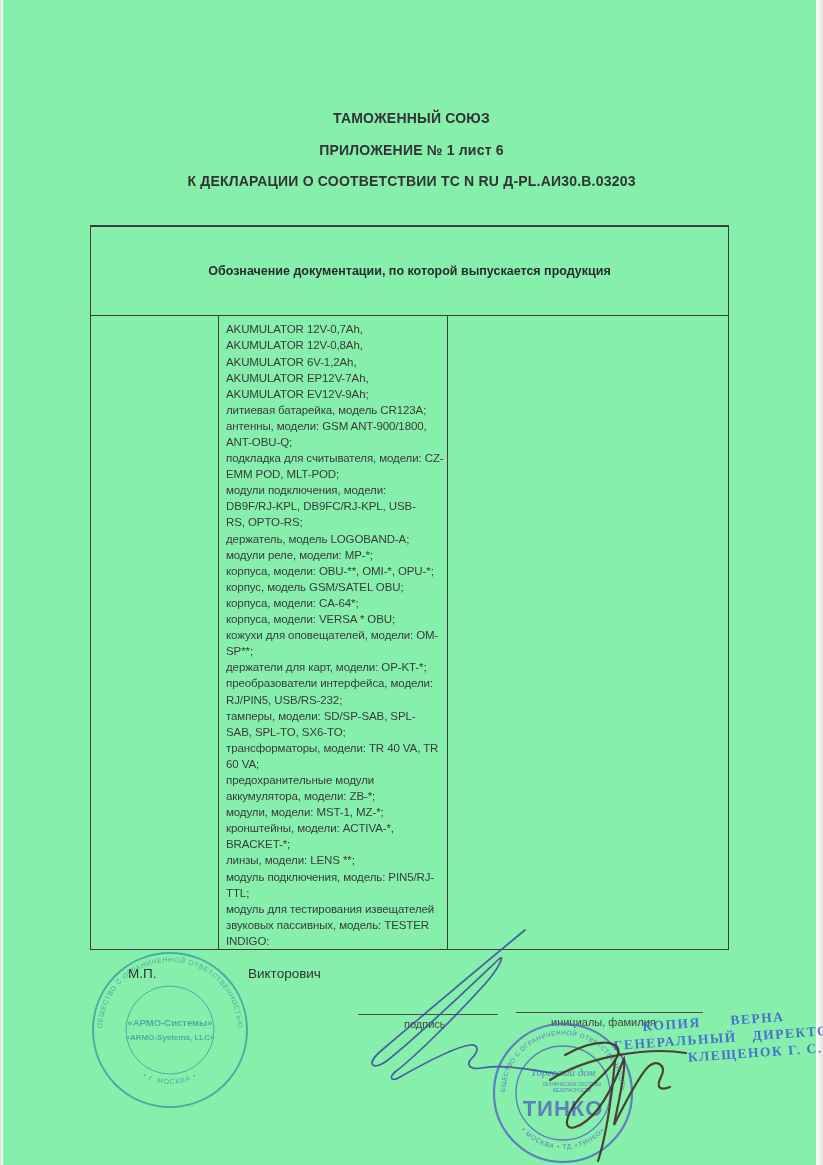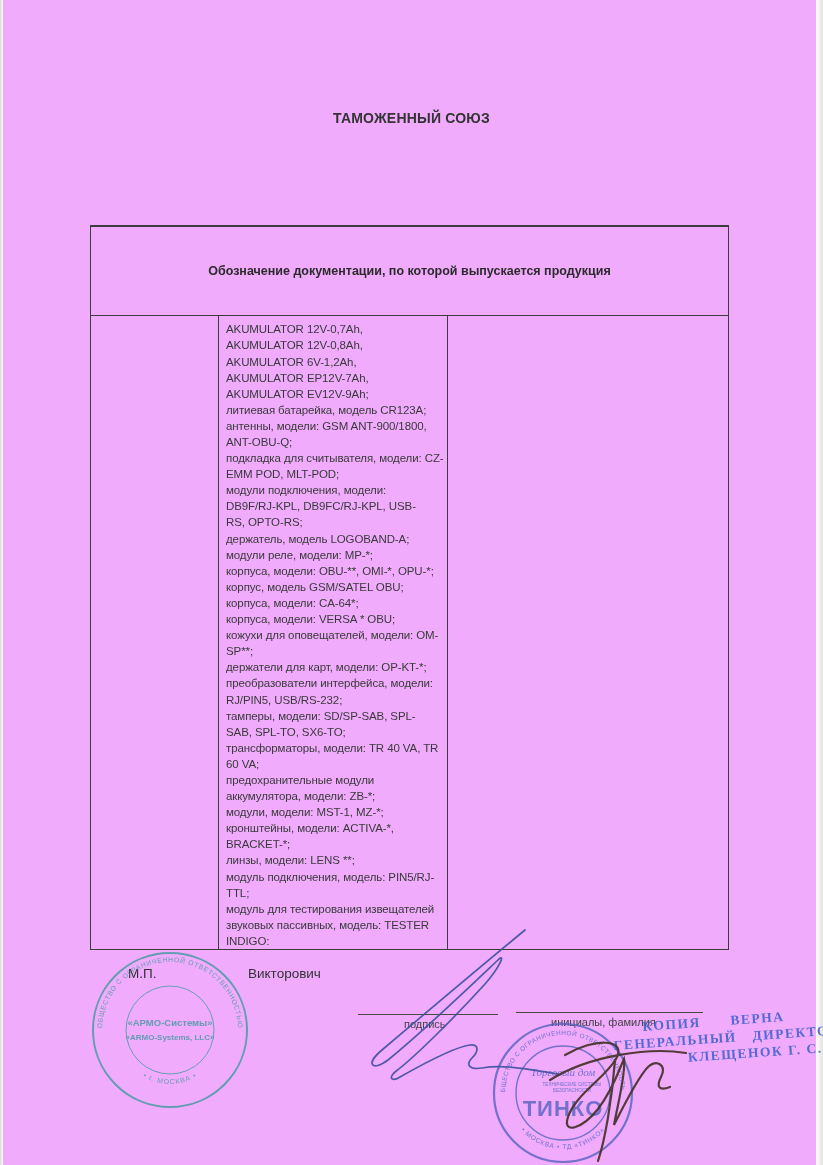--- a/index.html
+++ b/index.html
@@ -1,18 +1,18 @@
 <!DOCTYPE html>
 <html><head>
 <meta charset="utf-8">
 <style>
   html,body { margin:0; padding:0; background:#ffffff; }
   .page {
     position:relative; width:823px; height:1165px;
-    background:#f0abfc; overflow:hidden;
+    background:#86efac; overflow:hidden;
     font-family:"Liberation Sans", sans-serif;
     color:#2e2e2e;
   }
   .edge-left { position:absolute; left:0; top:0; width:3px; height:100%;
     background:linear-gradient(to right,#d9d9d5,#ffffff); }
   .edge-right { position:absolute; right:0; top:0; width:7px; height:100%;
     background:linear-gradient(to left,#e3e3df,#ffffff); }
 
   .hdr { position:absolute; left:0; width:100%; text-align:center;
     font-weight:bold; font-size:14px; letter-spacing:.2px; color:#333; }
@@ -61,20 +61,22 @@
   .copy-r3 { justify-content:flex-end; padding-right:4px; }
 </style>
 </head>
 <body>
 
 <div class="page">
   <div class="edge-left"></div>
   <div class="edge-right"></div>
 
   <div class="hdr hdr1">ТАМОЖЕННЫЙ СОЮЗ</div>
+  <div class="hdr hdr2">ПРИЛОЖЕНИЕ № 1 лист 6</div>
+  <div class="hdr hdr3">К ДЕКЛАРАЦИИ О СООТВЕТСТВИИ ТС N RU Д-PL.АИ30.В.03203</div>
 
   <div class="doc-table">
     <div class="t-head">
       <div class="c3 hcell">Обозначение документации, по которой выпускается продукция</div>
     </div>
     <div class="t-body">
       <div class="c1 bcell"></div>
       <div class="c2 bcell lines">
           <div class="tline">AKUMULATOR 12V-0,7Ah,</div>
           <div class="tline">AKUMULATOR 12V-0,8Ah,</div>

